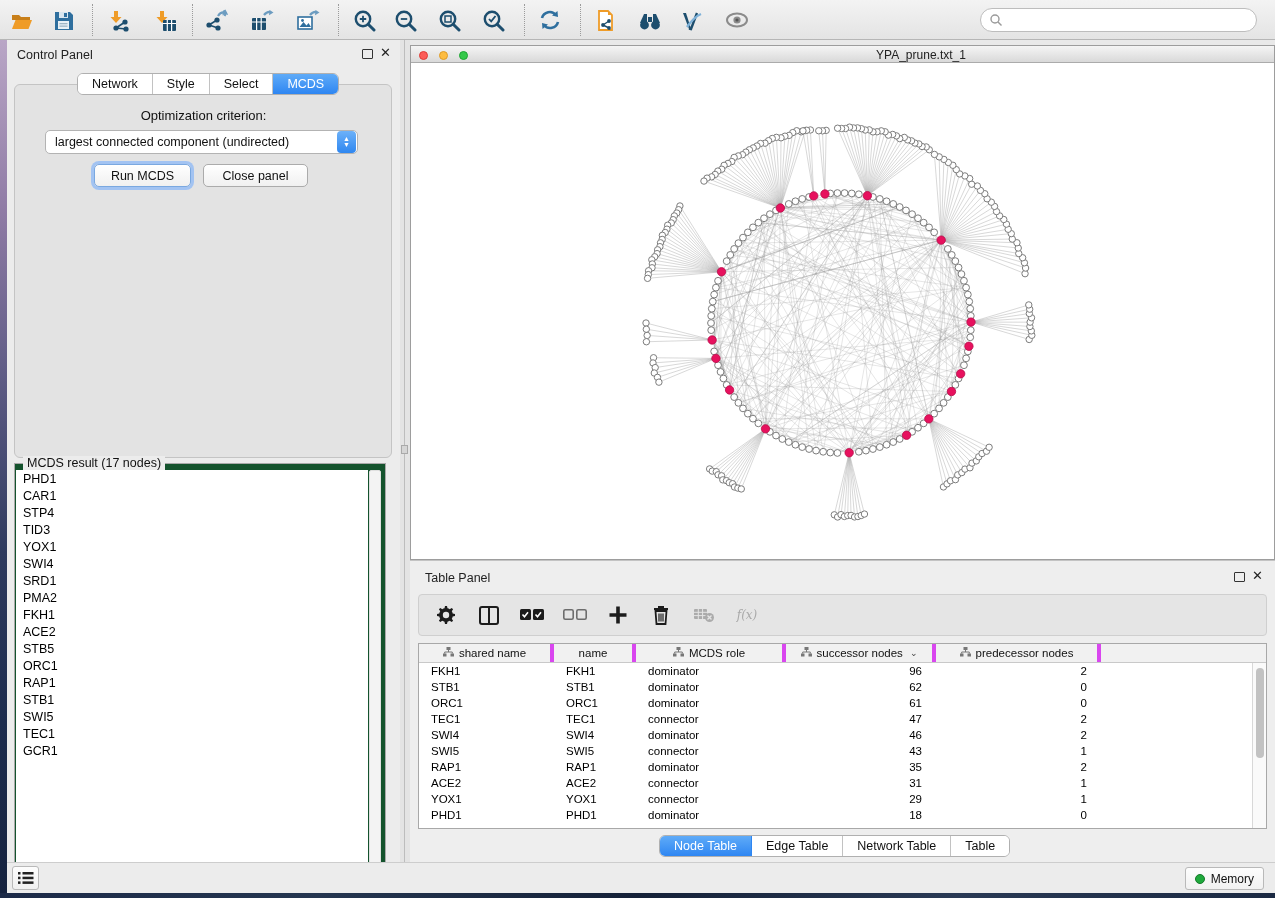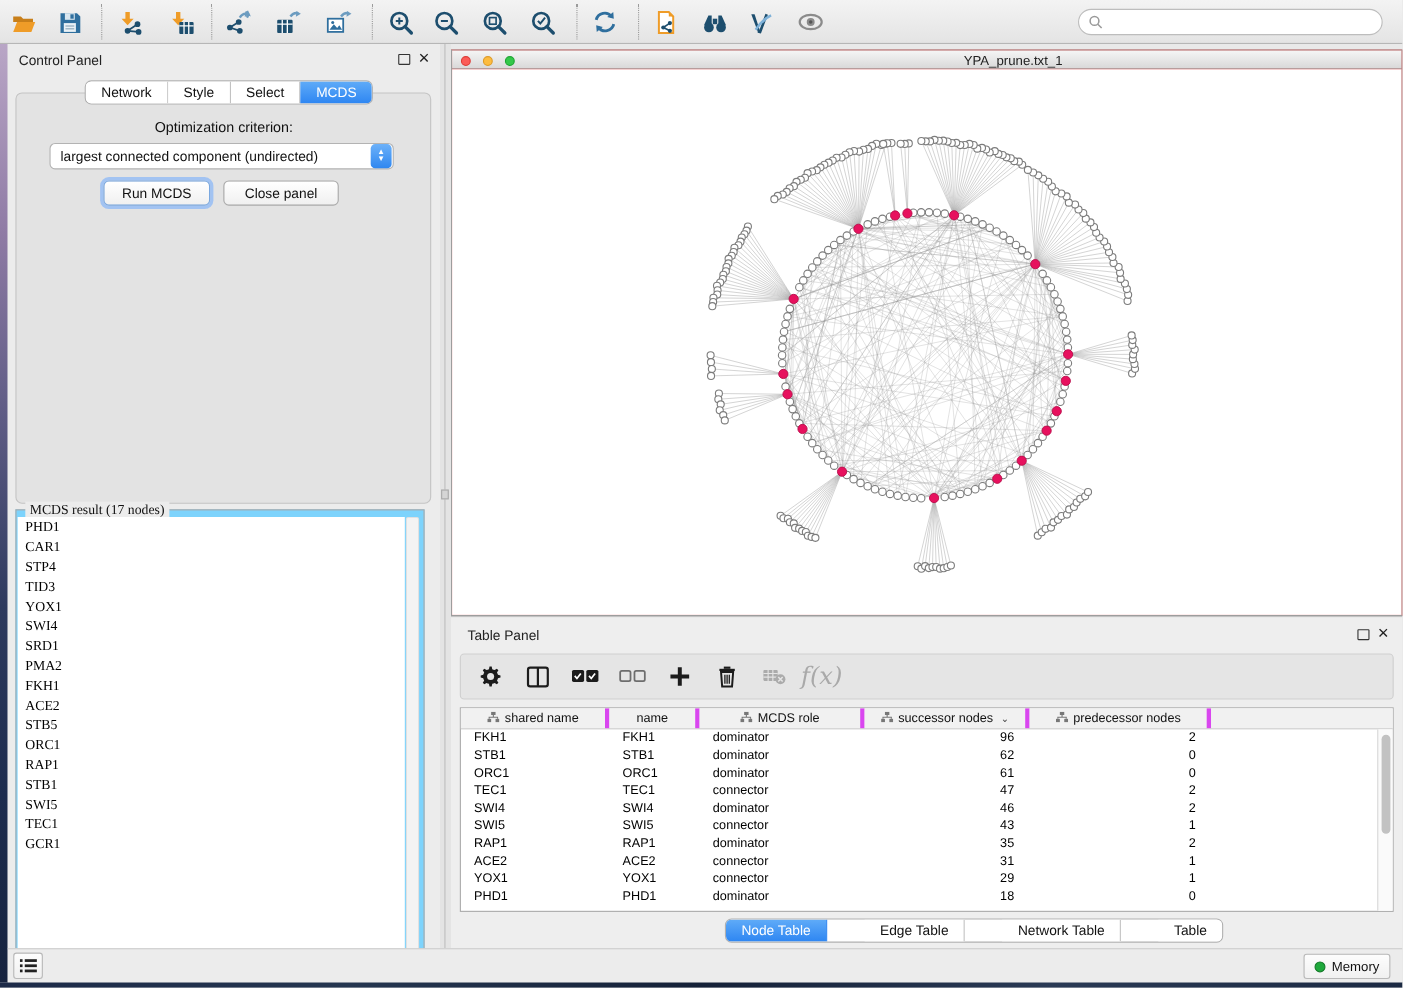--- a/index.html
+++ b/index.html
@@ -36,62 +36,62 @@
 
   #cp-box { position:absolute; left:7px; top:44px; width:378px; height:374px; background:#e3e3e3; border:1px solid #c4c4c4; border-radius:6px; }
   #opt-label { position:absolute; left:0; top:68px; width:100%; text-align:center; font-size:13px; color:#111; }
   #opt-select { position:absolute; left:38px; top:90px; width:313px; height:24px; background:#fff; border:1px solid #b3b3b3; border-radius:5px; display:flex; align-items:center; }
   #opt-select .val { flex:1; padding-left:9px; font-size:12.5px; color:#111; white-space:nowrap; overflow:hidden; }
   #opt-select .stepper { width:19px; height:22px; border-radius:4px; background:linear-gradient(#6cb1f9,#2f87f0); margin-right:1px; display:flex; flex-direction:column; align-items:center; justify-content:center; color:#fff; font-size:7px; line-height:6px; }
   .push-btn { position:absolute; height:23px; background:linear-gradient(#ffffff,#f0f0f0); border:1px solid #ababab; border-radius:5px; font-size:12.5px; color:#111; display:flex; align-items:center; justify-content:center; }
   #run-btn { left:87px; top:124px; width:97px; box-shadow:0 0 0 3px rgba(110,170,255,.55); border-color:#7aa8e0; }
   #close-panel-btn { left:196px; top:124px; width:105px; }
 
-  #mcds-fieldset { position:absolute; left:7px; top:423px; width:372px; height:428px; border:1px solid #a9a9a9; background:#7dd3fc;font-family:Liberation Serif, serif; }
+  #mcds-fieldset { position:absolute; left:7px; top:423px; width:372px; height:428px; border:1px solid #a9a9a9; background:#14532d; }
   #mcds-legend { position:absolute; left:8px; top:-8px; background:#ececec; padding:0 4px; font-size:12.5px; color:#111; }
   #mcds-list { position:absolute; left:1px; top:6px; width:352px; bottom:1px; overflow:hidden; background:#fff; }
   #mcds-list .item { padding:1.5px 0 1.5px 7px; font-size:12.5px; color:#000; }
   #mcds-scroll { position:absolute; right:4px; top:6px; width:12px; bottom:2px; background:#f3f3f3; border:1px solid #e0e0e0; border-radius:2px; }
 
   
   #splitter { left:400px; top:40px; width:10px; height:822px; background:#e4e4e4; }
   #splitter .line { position:absolute; left:4px; top:0; width:1px; height:100%; background:#bdbdbd; }
   #splitter .grip { position:absolute; left:1px; top:405px; width:7px; height:9px; background:#d5d5d5; border:1px solid #a9a9a9; }
 
   
-  #net-frame { left:410px; top:45px; width:865px; height:515px; border:1px solid #9d9d9d; background:#ef4444; }
+  #net-frame { left:410px; top:45px; width:865px; height:515px; border:1px solid #9d9d9d; background:#0c4a6e; }
   #net-titlebar { position:absolute; left:0; top:0; width:100%; height:17px; background:linear-gradient(#f5f5f5,#d9d9d9); border-bottom:1px solid #ababab; }
   .traffic { position:absolute; top:4.5px; width:9px; height:9px; border-radius:50%; }
   #tl-red { left:8px; background:#fc5b57; border:.5px solid #dd3b36; }
   #tl-yellow { left:28px; background:#fdbc40; border:.5px solid #de9b27; }
   #tl-green { left:48px; background:#34c84a; border:.5px solid #1da532; }
   #net-title { position:absolute; left:0; top:2px; width:1020px; text-align:center; font-size:12px; color:#222; }
   #net-canvas { position:absolute; left:0; top:17px; width:863px; height:496px; background:#fff; overflow:hidden; }
 
   
   #table-panel { left:410px; top:560px; width:865px; height:302px; background:#eeeeee; border-top:1px solid #c3c3c3; }
   #tp-title { position:absolute; left:15px; top:10px; font-size:12.5px; color:#222; }
   #tp-float { right:30px; top:11px; }
   #tp-close { right:12px; top:10px; }
   #tp-toolbar { position:absolute; left:8px; top:33px; width:849px; height:42px; background:#e5e5e5; border:1px solid #cfcfcf; border-radius:4px; display:flex; align-items:center; gap:17px; padding-left:14px; }
   .tp-icon { display:flex; align-items:center; justify-content:center; width:26px; height:26px; }
-  .fx { font-family:"DejaVu Serif",serif; font-style:italic; font-size:22px; color:#a9a9a9; }
+  .fx { font-family:"DejaVu Serif",serif; font-style:italic; font-size:12px; color:#a9a9a9; }
 
   #node-table { position:absolute; left:8px; top:82px; width:849px; height:186px; background:#fff; border:1px solid #a8a8a8; }
   .t-header { display:flex; height:19px; background:#f1f1f1; border-bottom:1px solid #c9c9c9; }
   .th { display:flex; align-items:center; justify-content:center; gap:5px; font-size:11.5px; color:#111; border-right:4px solid #d946ef; background:#f1f1f1; }
   .th .sort { font-size:9px; color:#444; margin-left:2px; }
   .t-body { position:absolute; left:0; top:19px; right:14px; bottom:0; overflow:hidden; }
   .tr { display:flex; height:16px; align-items:center; }
   .td { font-size:11.5px; color:#000; white-space:nowrap; overflow:hidden; }
   .td.num { text-align:right; }
   #t-vscroll { position:absolute; right:0; top:19px; width:14px; bottom:0; background:#fafafa; border-left:1px solid #d8d8d8; }
   #t-thumb { position:absolute; left:2.5px; top:5px; width:8px; height:90px; background:#c2c2c2; border-radius:4px; }
 
-  #tp-tabs { left:249px; top:274px;gap:34px; }
+  #tp-tabs { left:249px; top:274px; }
 
   
   #status-bar { left:7px; top:862px; width:1268px; height:31px; background:#ececec; border-top:1px solid #cdcdcd; }
   #list-btn { position:absolute; left:5px; top:3px; width:27px; height:24px; background:linear-gradient(#fdfdfd,#f0f0f0); border:1px solid #b9b9b9; border-radius:3px; display:flex; align-items:center; justify-content:center; }
   #memory-btn { position:absolute; right:11px; top:4px; height:23px; padding:0 9px; background:linear-gradient(#fdfdfd,#f1f1f1); border:1px solid #b9b9b9; border-radius:3px; display:flex; align-items:center; gap:6px; font-size:12px; color:#111; }
   #memory-dot { width:10px; height:10px; border-radius:50%; background:#1fa93c; border:1px solid #157a2a; }
 </style>
 </head>
 <body>
 

